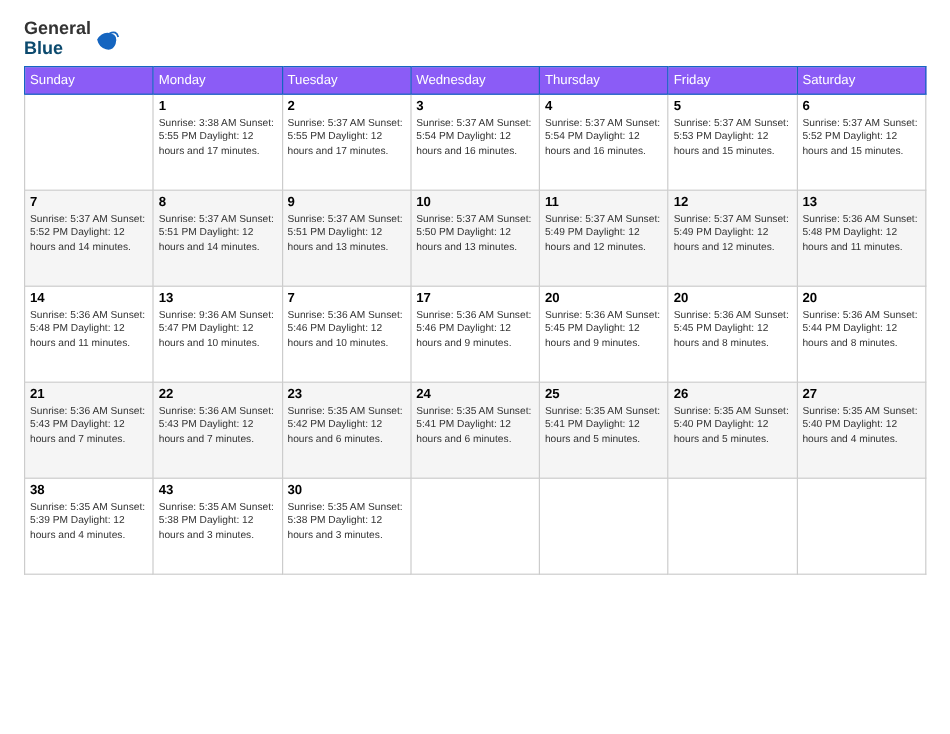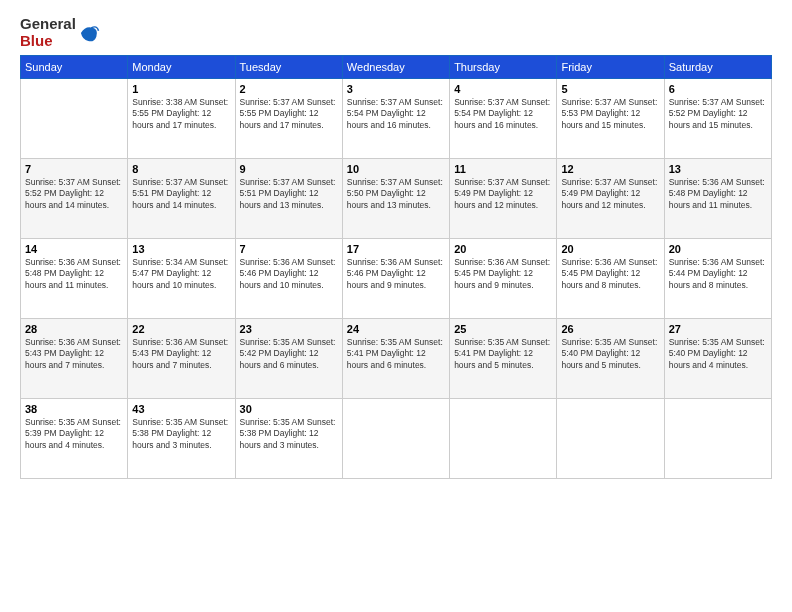--- a/index.html
+++ b/index.html
@@ -47,21 +47,21 @@
     .location {
       font-size: 13px;
       color: #555;
     }
     table {
       width: 100%;
       border-collapse: collapse;
       font-size: 9.5px;
     }
     thead tr th {
-      background-color: #1d4ed8;
+      background-color: #8b5cf6;
       color: #fff;
       padding: 5px 4px;
       text-align: left;
       font-size: 11px;
       font-weight: normal;
       border: 1px solid #1565c0;
     }
     tbody tr td {
       border: 1px solid #ccc;
       vertical-align: top;
@@ -92,21 +92,21 @@
     }
   </style>
 </head>
 <body>
 
 <div class="container">
   <div class="header-row">
     <div class="logo">
       <div>
         <div style="display:flex;align-items:center;">
-          <span class="logo-text">General<br><span style="color:#b91c1c;font-weight:bold;">Blue</span></span>
+          <span class="logo-text">General<br><span style="color:#0c4a6e;font-weight:bold;">Blue</span></span>
           <svg class="logo-icon" viewBox="0 0 30 30">
             <path d="M4 15 Q10 5 20 8 Q28 10 25 20 Q22 28 14 26 Q6 24 4 15Z" fill="#1565c0"></path>
             <path d="M18 8 Q26 4 28 12" fill="none" stroke="#1565c0" stroke-width="2"></path>
           </svg>
         </div>
         <div style="font-size:13px;color:#1565c0;font-weight:bold;margin-top:-2px;"></div>
       </div>
     </div>
     <div class="title-block">
       <div class="month-title"></div>
@@ -226,21 +226,21 @@
         <tr>
           <td>
             <span class="day-num">14</span>
             <div class="day-info">Sunrise: 5:36 AM
 Sunset: 5:48 PM
 Daylight: 12 hours
 and 11 minutes.</div>
           </td>
           <td>
             <span class="day-num">13</span>
-            <div class="day-info">Sunrise: 5:34 AM
+            <div class="day-info">Sunrise: 9:36 AM
 Sunset: 5:47 PM
 Daylight: 12 hours
 and 10 minutes.</div>
           </td>
           <td>
             <span class="day-num">7</span>
             <div class="day-info">Sunrise: 5:36 AM
 Sunset: 5:46 PM
 Daylight: 12 hours
 and 10 minutes.</div>
@@ -269,21 +269,21 @@
           <td>
             <span class="day-num">20</span>
             <div class="day-info">Sunrise: 5:36 AM
 Sunset: 5:44 PM
 Daylight: 12 hours
 and 8 minutes.</div>
           </td>
         </tr>
         <tr>
           <td>
-            <span class="day-num">28</span>
+            <span class="day-num">21</span>
             <div class="day-info">Sunrise: 5:36 AM
 Sunset: 5:43 PM
 Daylight: 12 hours
 and 7 minutes.</div>
           </td>
           <td>
             <span class="day-num">22</span>
             <div class="day-info">Sunrise: 5:36 AM
 Sunset: 5:43 PM
 Daylight: 12 hours

